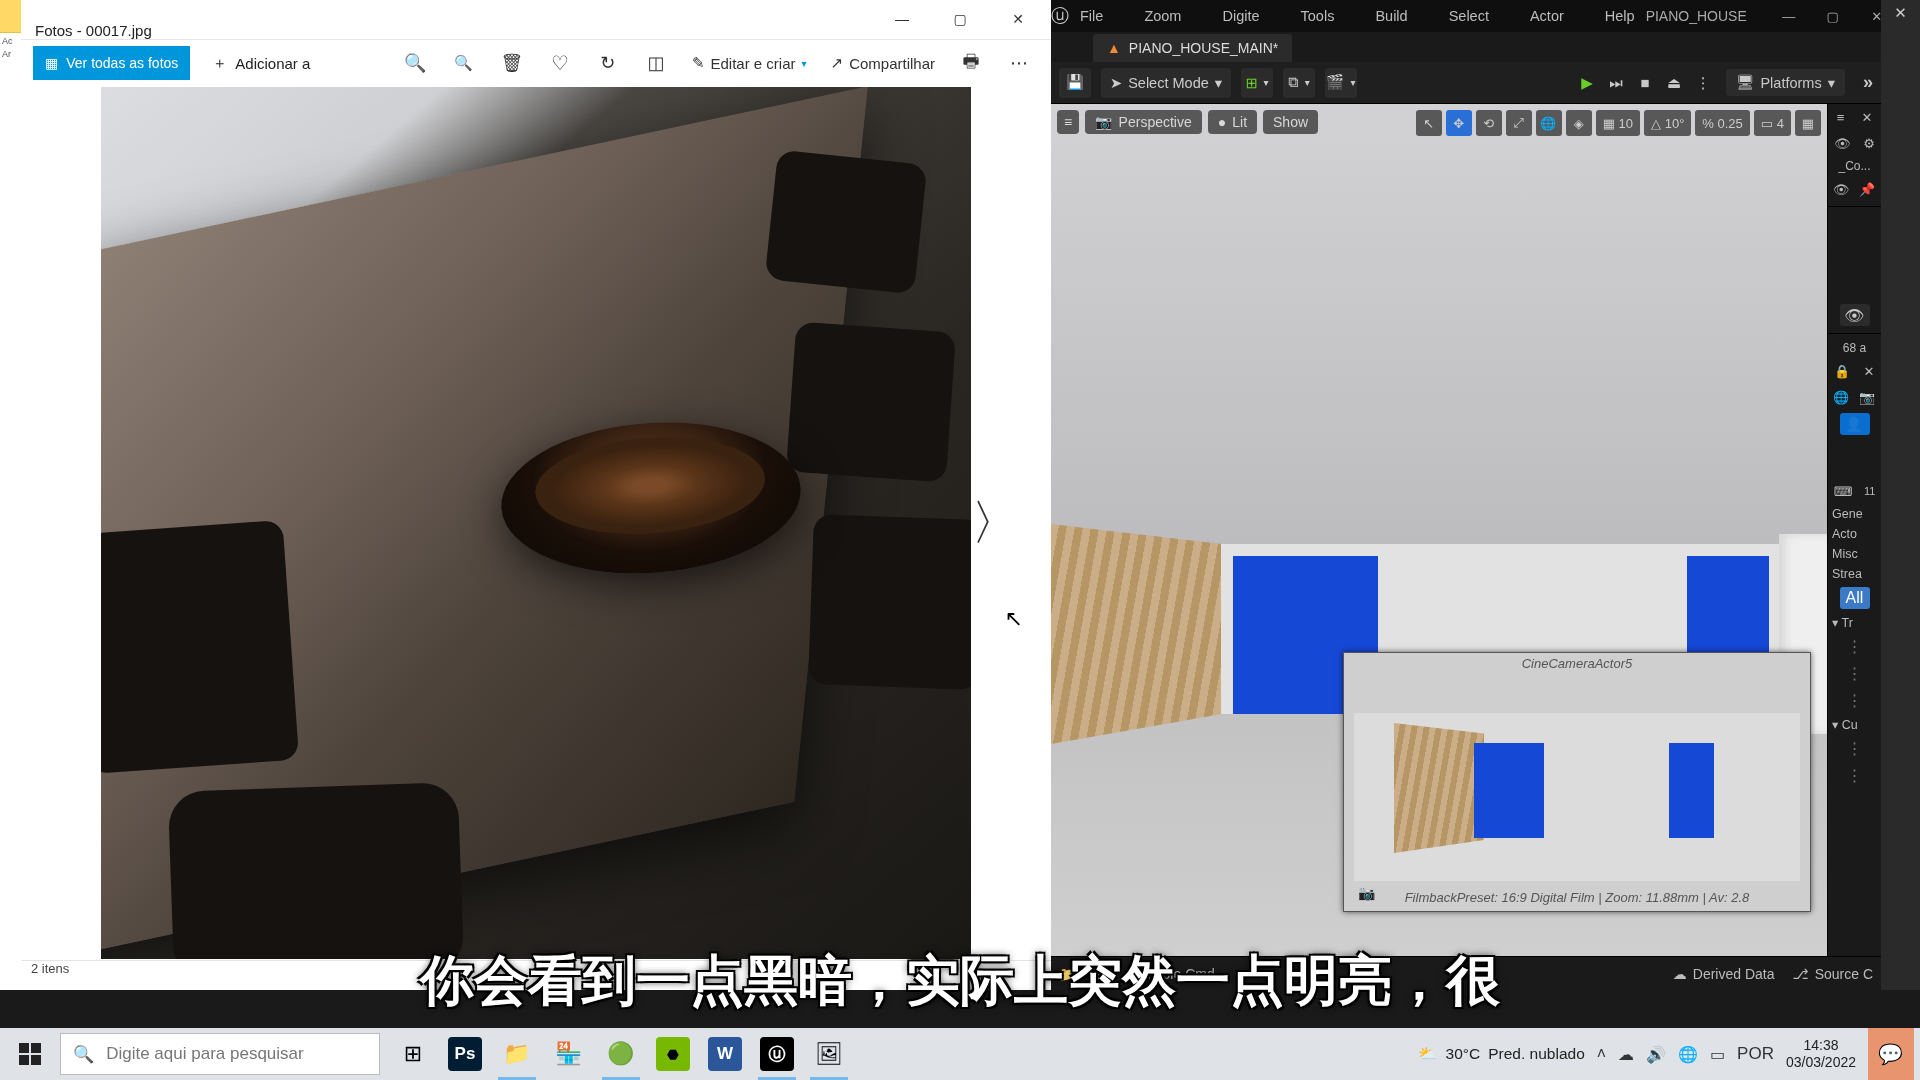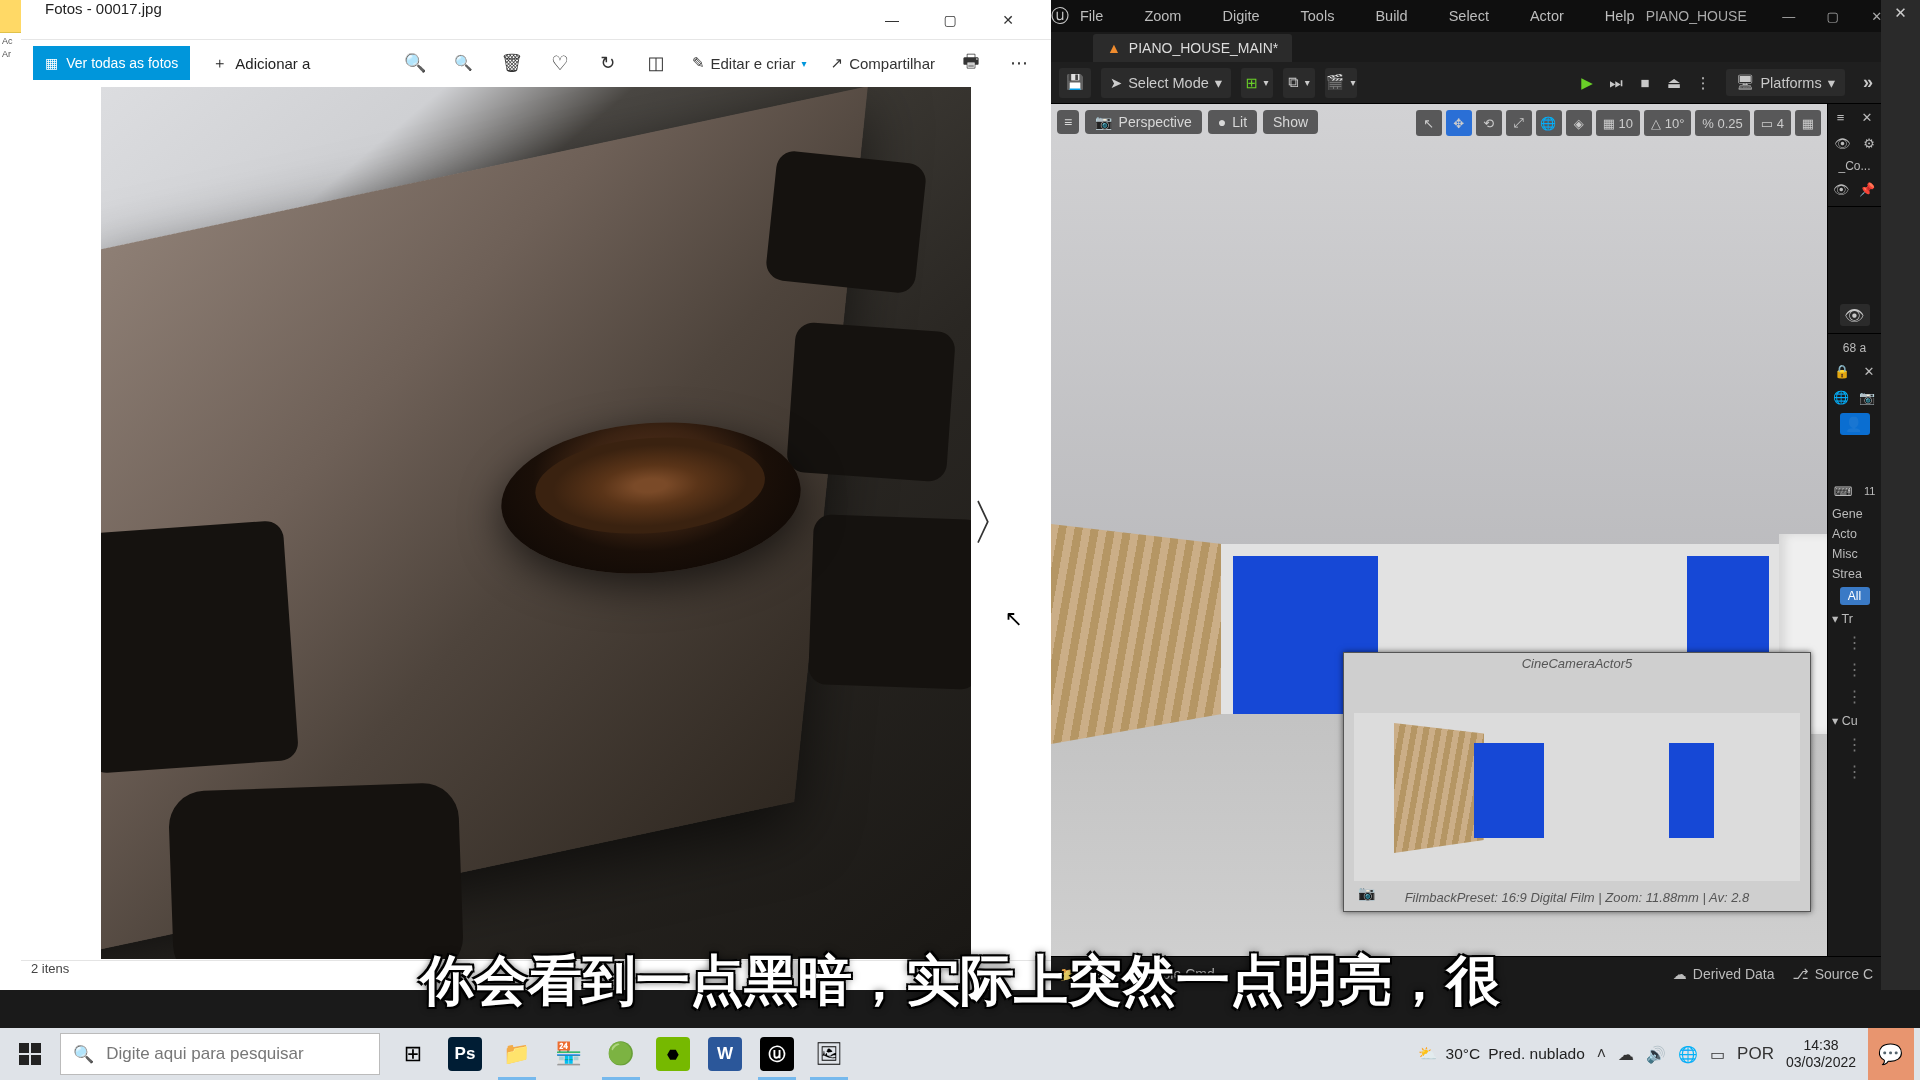--- a/index.html
+++ b/index.html
@@ -5,21 +5,21 @@
 *{margin:0;padding:0;box-sizing:border-box;font-family:"Segoe UI",Arial,sans-serif;user-select:none}
 body{width:1920px;height:1080px;overflow:hidden;background:#1a1a1a;position:relative}
 
 
 .left-sliver{position:absolute;left:0;top:0;width:44px;height:990px;background:#fff;border-right:1px solid #ccc}
 .left-sliver .yellow{background:#ffd966;height:33px;border-bottom:1px solid #e0c24a}
 .left-sliver .tiny{font-size:9px;color:#555;margin:3px 2px}
 
 
 .photos{position:absolute;left:21px;top:0;width:1030px;height:990px;background:#fff;display:flex;flex-direction:column}
-.photos-title{height:40px;display:flex;align-items:flex-start;padding:0 24px;border-bottom:1px solid #e6e6e6}
+.photos-title{height:40px;display:flex;align-items:flex-end;padding:0 14px;border-bottom:1px solid #e6e6e6}
 .photos-title .name{font-size:15px;color:#222;flex:1}
 .win-ctrls{display:flex;margin-right:-10px}
 .win-ctrls div{width:58px;height:40px;display:flex;align-items:center;justify-content:center;font-size:14px;color:#333}
 
 .photos-toolbar{height:46px;display:flex;align-items:center;padding:0 12px;gap:8px}
 .btn-all{background:#0096db;color:#fff;padding:9px 12px;font-size:14px;display:flex;align-items:center;gap:8px}
 .btn-add{display:flex;align-items:center;gap:8px;padding:9px 14px;font-size:15px;color:#222}
 .spacer{flex:1}
 .tbtn{width:40px;height:38px;display:flex;align-items:center;justify-content:center;color:#333;font-size:18px}
 .tbtn.wide{width:auto;padding:0 8px;gap:6px;font-size:15px}
@@ -99,21 +99,21 @@
 .camprev .cam-ic{position:absolute;left:14px;bottom:10px;font-size:14px;color:#666}
 
 
 .side{width:54px;background:#1a1a1a;border-left:1px solid #000;display:flex;flex-direction:column}
 .side .row{height:26px;display:flex;align-items:center;justify-content:space-around;font-size:13px;color:#bbb}
 .side .sep{height:1px;background:#000;margin:4px 0}
 .side .txt{font-size:12px;text-align:center;color:#bbb;padding:3px 0}
 .side .bluebox{width:30px;height:22px;background:#0a6ed1;border-radius:3px;margin:3px auto;display:flex;align-items:center;justify-content:center;color:#ccc;font-size:14px}
 .side .eye{background:#2b2b2b;width:30px;height:22px;margin:3px auto;border-radius:3px;display:flex;align-items:center;justify-content:center}
 .side .tag{font-size:12.5px;color:#bbb;margin-left:4px;padding:3px 0}
-.side .all-chip{background:#3a7ac6;color:#fff;font-size:12px;padding:2px 6px;border-radius:3px;margin:3px auto;width:30px;text-align:center}
+.side .all-chip{background:#3a7ac6;color:#fff;font-size:16px;padding:2px 6px;border-radius:3px;margin:3px auto;width:30px;text-align:center}
 .side .dots{text-align:center;color:#777;font-size:16px;padding:4px 0}
 
 .ue-bottom{height:34px;background:#1a1a1a;border-top:1px solid #000;display:flex;align-items:center;padding:0 8px;gap:18px;font-size:14px}
 .ue-bottom .blk{display:flex;align-items:center;gap:6px;color:#bbb}
 .ue-bottom .push{margin-left:auto}
 
 
 .far-right{position:absolute;right:0;top:0;width:39px;height:990px;background:#2a2a2a}
 .far-right .x{color:#ccc;font-size:15px;text-align:center;margin-top:4px}
 

